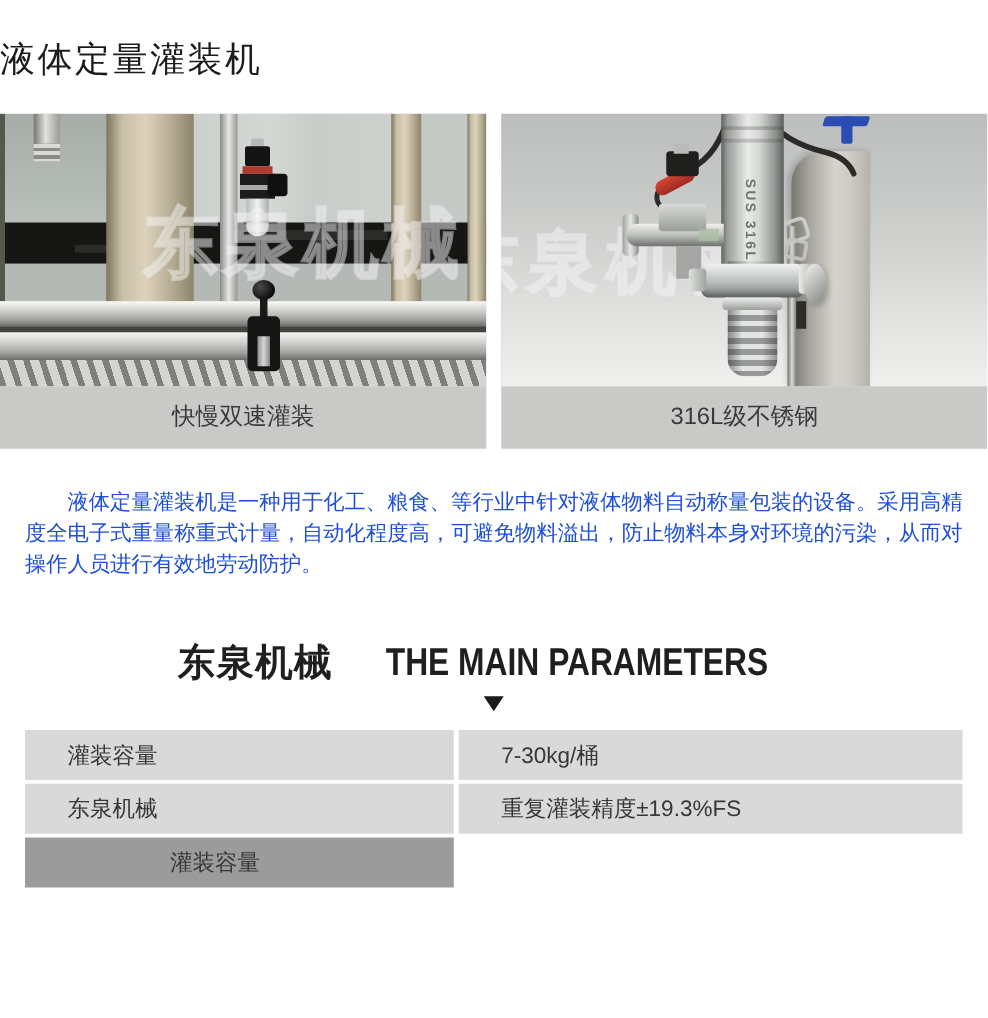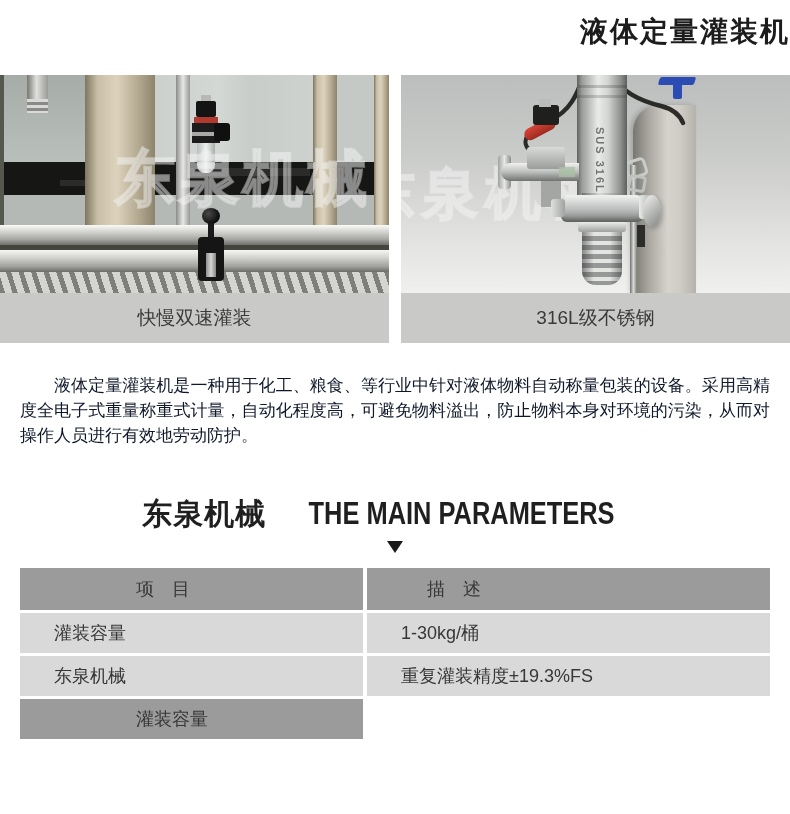--- a/index.html
+++ b/index.html
@@ -1,21 +1,21 @@
 <!DOCTYPE html>
 <html style="--caption-bg: #c9c9c7; --row-dark: #9b9b9b; --row-light: #d9d9d9; --brand-blue: #2b4db3; --accent-red: #b03a2e;"><head>
 <meta charset="utf-8">
 <style>
   html,body { margin:0; padding:0; background:#ffffff; }
   body { font-family:"Liberation Sans","DejaVu Sans",sans-serif; }
   .page { position:relative; width:790px; height:814px; margin:0 auto; background:#fff; overflow:hidden; }
 
   
-  .title { padding-top:12px; height:40px; line-height:40px; text-align:right;
-           font-size:28px; font-weight:700; color:#1c1c1c; letter-spacing:2px; }
+  .title { padding-top:28px; height:40px; line-height:40px; text-align:left;
+           font-size:28px; font-weight:400; color:#1c1c1c; letter-spacing:2px; }
 
   
   .gallery { display:flex; margin-top:23px; }
   .panel { width:389px; }
   .panel + .panel { margin-left:12px; }
   .photo { position:relative; height:218px; overflow:hidden; background:#c6cac7; }
   .photo * { position:absolute; }
   .caption { height:50px; line-height:50px; text-align:center; font-size:19px;
              color:#3a3a3a; background:var(--caption-bg,#c9c9c7); }
 
@@ -120,21 +120,21 @@
   .rp-oval { left:242px; top:120px; width:18px; height:32px; border-radius:50%;
            background:linear-gradient(135deg,#f4f4f2,#b9bbb9 50%,#848684);
            box-shadow:2px 2px 4px rgba(0,0,0,0.2); }
   .rp-collar { left:177px; top:147px; width:48px; height:10px; border-radius:3px;
            background:linear-gradient(180deg,#eceeec,#9da09d); }
   .rp-nozzle { left:181px; top:157px; width:40px; height:53px; border-radius:0 0 14px 14px;
            background:linear-gradient(90deg,rgba(40,40,40,0.5),rgba(255,255,255,0) 30%,rgba(255,255,255,0) 70%,rgba(40,40,40,0.45)),
                       repeating-linear-gradient(180deg,#e3e5e3 0 4px,#969997 4px 9px); }
 
   
-  .description { margin:30px 20px 0; font-size:17px; line-height:25px; color:#0f172a;
+  .description { margin:30px 20px 0; font-size:17px; line-height:25px; color:#1d4ed8;
                  text-align:justify; text-indent:2em; }
 
   
   .params-heading { margin-top:46px; text-align:center; color:#1f1f1f; white-space:nowrap; }
   .params-heading .zh { font-size:30px; font-weight:700; letter-spacing:1px; }
   .params-heading .en { display:inline-block; transform:scaleX(0.82); transform-origin:center;
                         font-size:31px; font-weight:800; margin-left:4px; letter-spacing:0; }
   .arrow-down { width:0; height:0; border-left:8px solid transparent; border-right:8px solid transparent;
                 border-top:12px solid #1a1a1a; margin:6px auto 0; }
 
@@ -241,27 +241,23 @@
 
   <p class="description">液体定量灌装机是一种用于化工、粮食、等行业中针对液体物料自动称量包装的设备。采用高精度全电子式重量称重式计量，自动化程度高，可避免物料溢出，防止物料本身对环境的污染，从而对操作人员进行有效地劳动防护。</p>
 
   <div class="params-heading">
     <span class="zh">东泉机械</span>
     <span class="en">THE MAIN PARAMETERS</span>
   </div>
   <div class="arrow-down"></div>
 
   <div class="spec-table">
-    <div class="t-row header">
-      <div class="cell c-left">项　目</div>
-      <div class="cell c-right">描　述</div>
-    </div>
     <div class="t-row body light">
       <div class="cell c-left">灌装容量</div>
-      <div class="cell c-right">1-30kg/桶</div>
+      <div class="cell c-right">7-30kg/桶</div>
     </div>
     <div class="t-row body light">
       <div class="cell c-left">东泉机械</div>
       <div class="cell c-right">重复灌装精度±19.3%FS</div>
     </div>
     <div class="t-row body dark">
       <div class="cell c-left">灌装容量</div>
     </div>
   </div>
 

